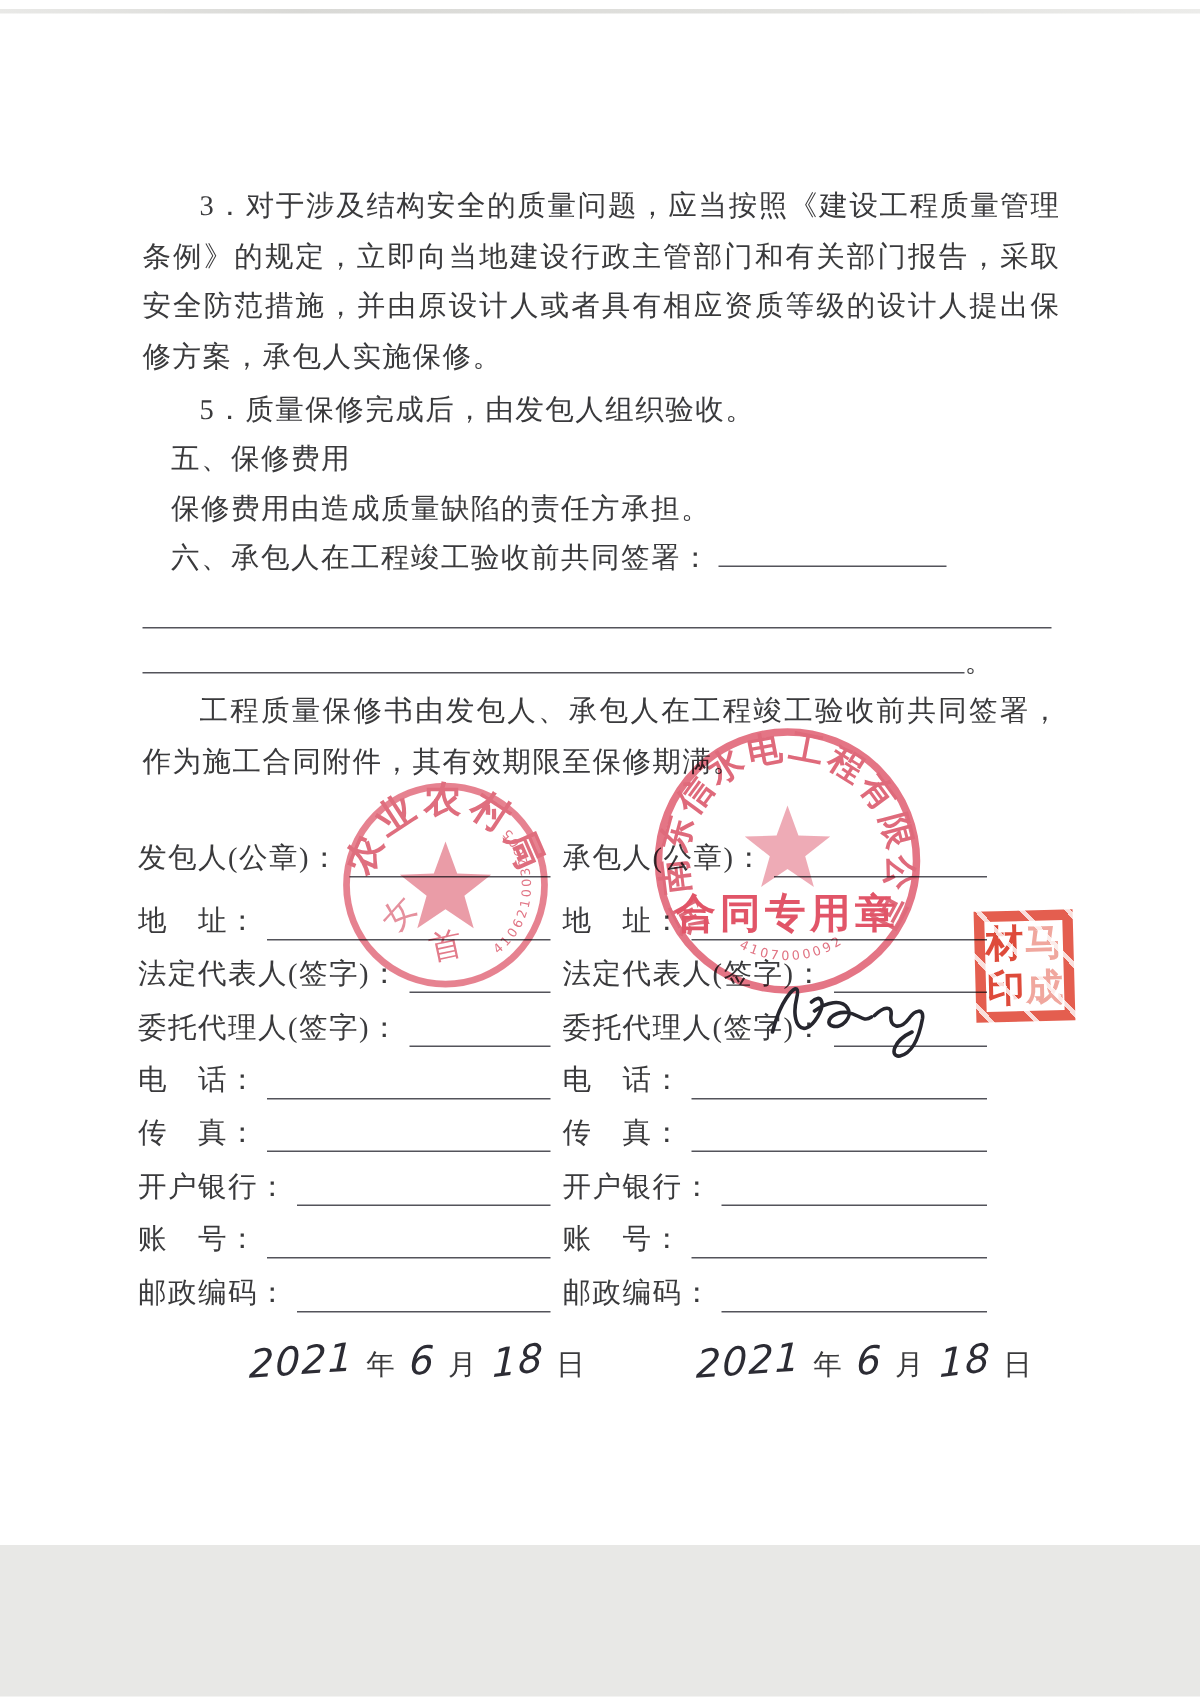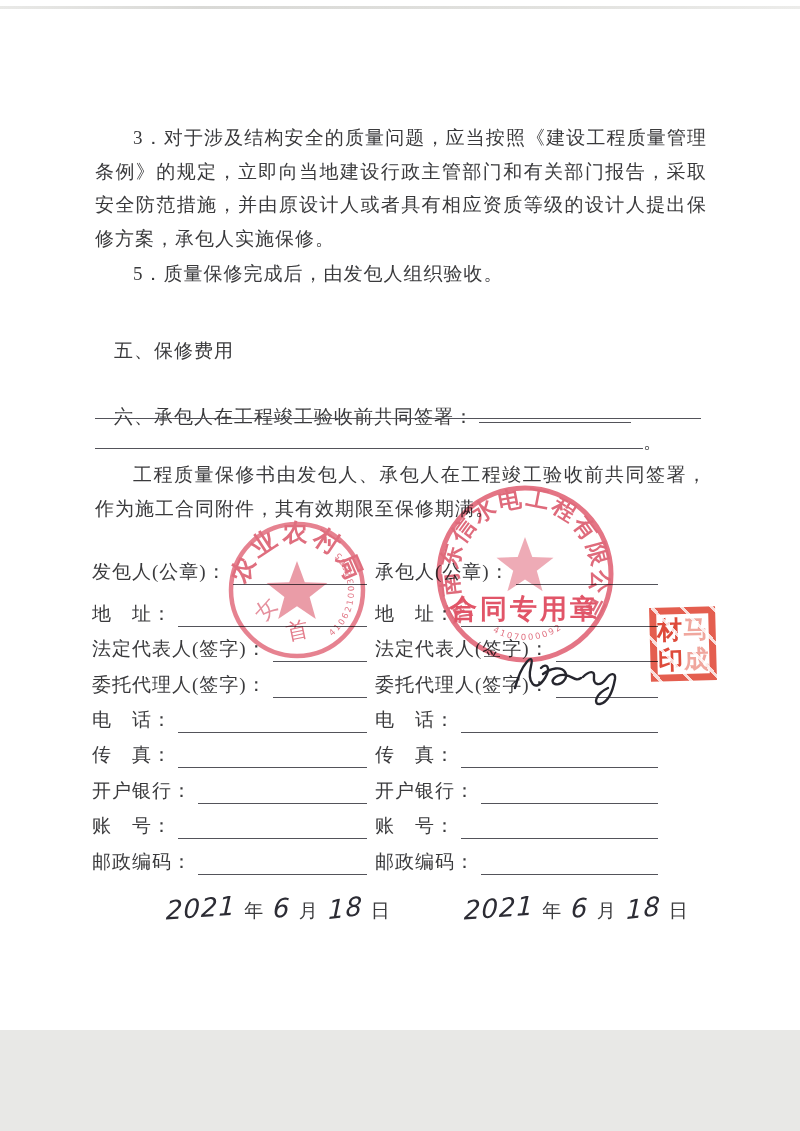--- a/index.html
+++ b/index.html
@@ -10,21 +10,21 @@
   }
   .scan-top{position:absolute;top:6px;left:0;width:100%;height:3px;
     background:linear-gradient(90deg,#e9e9e7,#d9d9d6 25%,#e2e2df 70%,#ececea);}
   .scan-bottom-line{position:absolute;top:1076px;left:-8px;width:816px;height:1.5px;
     background:#bdbdb0;transform:rotate(-0.4deg);}
   .scan-bottom-area{position:absolute;top:1078px;left:0;width:100%;height:53px;background:#f7f7f3;}
 
   .tb{position:absolute;left:95px;width:612px;font-size:19px;line-height:33.6px;
     letter-spacing:1px;text-align:justify;}
   .ind2{text-indent:38px;}
-  .ind1{text-indent:19px;margin-top:44px;}
+  .ind1{text-indent:19px;}
 
   .blank-inline{display:inline-block;width:152px;height:1.05em;
     border-bottom:1.6px solid #53535a;margin-left:5px;vertical-align:baseline;}
   .blankline{position:absolute;height:20px;border-bottom:1.6px solid #53535a;}
   .blank1{left:95px;top:398px;width:606px;}
   .blank2row{position:absolute;left:95px;top:429px;width:612px;height:20px;
     font-size:19px;display:flex;align-items:flex-end;}
   .blank2row .ln{width:548px;border-bottom:1.6px solid #53535a;height:20px;}
   .blank2row .period{line-height:14px;}
 
@@ -72,20 +72,21 @@
 <div class="page">
 
   <div class="scan-top"></div>
 
   <div class="tb ind2" style="top:121px;">3．对于涉及结构安全的质量问题，应当按照《建设工程质量管理条例》的规定，立即向当地建设行政主管部门和有关部门报告，采取安全防范措施，并由原设计人或者具有相应资质等级的设计人提出保修方案，承包人实施保修。</div>
 
   <div class="tb ind2" style="top:257px;">5．质量保修完成后，由发包人组织验收。</div>
 
   <div class="tb ind1" style="top:290px;">五、保修费用</div>
 
+  <div class="tb ind1" style="top:323px;">保修费用由造成质量缺陷的责任方承担。</div>
 
   <div class="tb ind1" style="top:356px;"><span>六、承包人在工程竣工验收前共同签署：</span><span class="blank-inline"></span></div>
 
   <div class="blankline blank1"></div>
 
   <div class="blank2row">
     <span class="ln"></span>
     <span class="period">。</span>
   </div>
 

